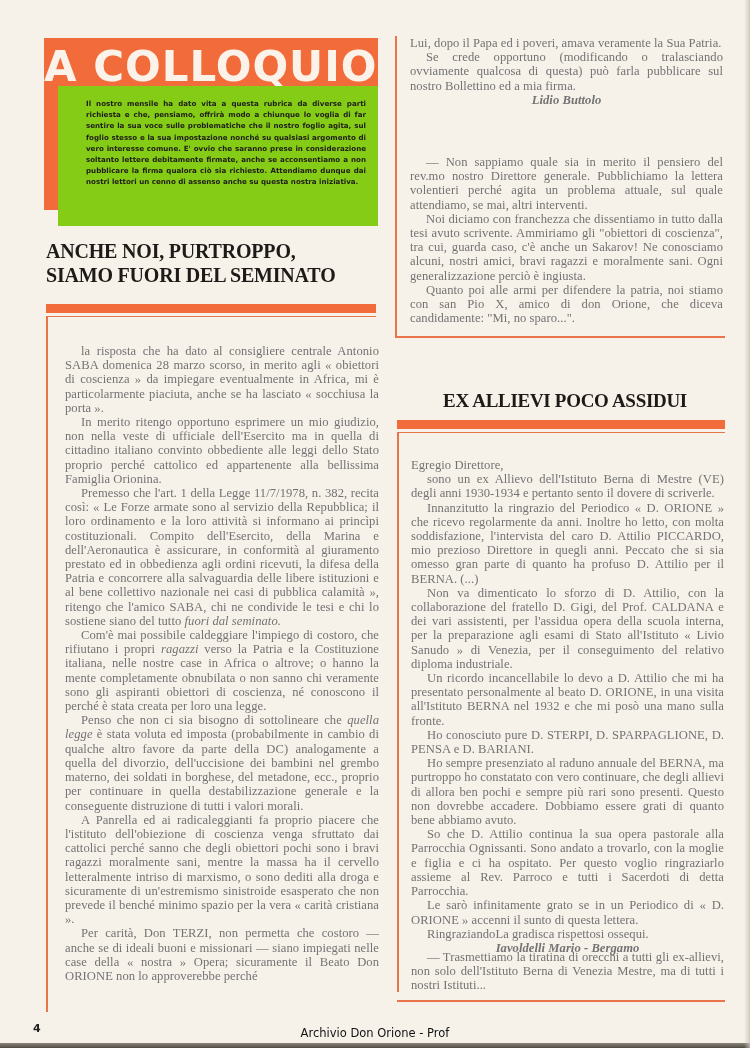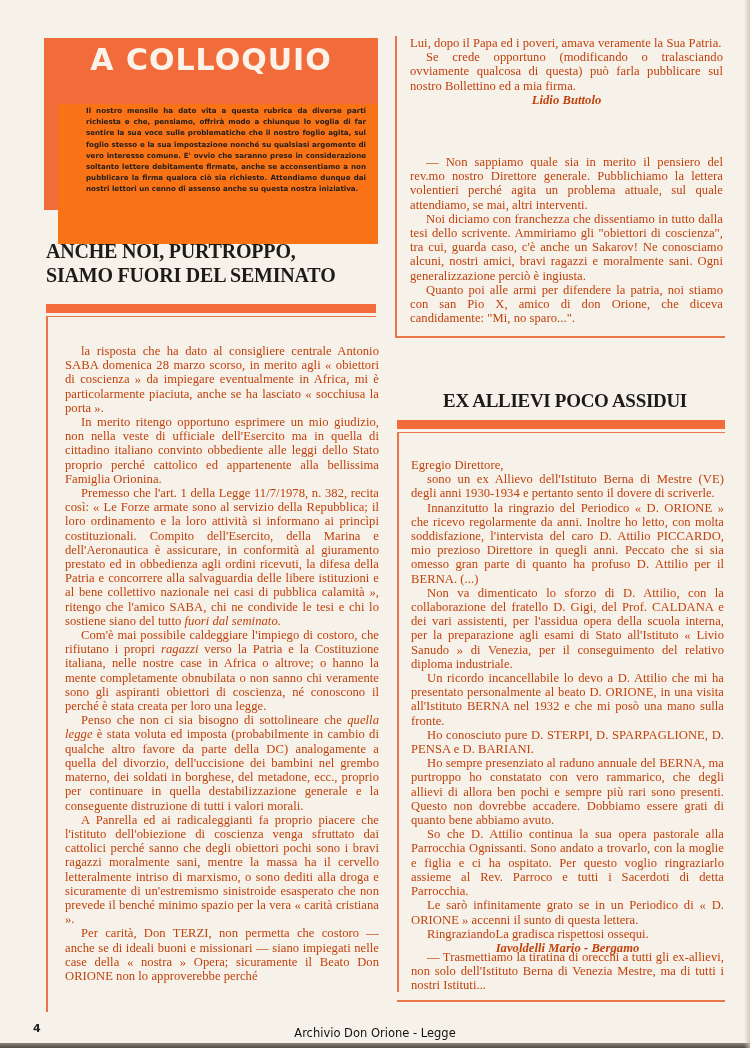--- a/index.html
+++ b/index.html
@@ -11,28 +11,28 @@
     position: relative;
   }
   .page { position: absolute; inset: 0; }
 
   
   .colloquio {
     position: absolute; left: 44px; top: 38px; width: 334px; height: 172px;
     background: #f26b3a;
   }
   .colloquio-title {
-    position: absolute; left: 0; top: 4px; width: 334px; text-align: center;
+    position: absolute; left: 0; top: 4px; width: 334px; 
     font-family: "DejaVu Sans", "Liberation Sans", sans-serif;
-    font-weight: bold; font-size: 30px; letter-spacing: 1px;
+    font-weight: bold; font-size: 42px; letter-spacing: 1px;
     color: #fbf3ea;
   }
   .colloquio-body {
-    position: absolute; left: 14px; top: 66px; width: 320px; height: 140px;
-    background: #f97316; box-sizing: border-box; padding: 1px 12px 0 28px;
+    position: absolute; left: 14px; top: 48px; width: 320px; height: 140px;
+    background: #84cc16; box-sizing: border-box; padding: 12px 12px 0 28px;
   }
   .colloquio-text {
     font-family: "DejaVu Sans", "Liberation Sans", sans-serif;
     font-weight: bold; font-size: 7.1px; line-height: 11.2px; text-align: justify;
     color: #1f1c19;
   }
 
   
   .left-heading {
     position: absolute; left: 46px; top: 239px; width: 330px;
@@ -40,21 +40,21 @@
     font-size: 20px; line-height: 24px; color: #1d1a17; letter-spacing: -0.2px;
   }
   .orange-bar { position: absolute; background: #f26b3a; height: 9px; }
   .box-left-border { position: absolute; width: 2px; background: #e8764a; }
   .box-top-line { position: absolute; height: 1px; background: #e8764a; }
   .box-bottom-line { position: absolute; height: 2px; background: #e8764a; }
 
   .col-text {
     position: absolute; font-family: "Liberation Serif", "DejaVu Serif", serif;
     font-size: 12.6px; line-height: 14.2px; text-align: justify;
-    color: #c2410c; letter-spacing: 0.05px;
+    color: #737373; letter-spacing: 0.05px;
   }
   .col-text p { margin: 0; text-indent: 16px; }
   .col-text p.noindent { text-indent: 0; }
   .col-text i { font-style: italic; }
   .sign { text-align: center; font-style: italic; font-weight: bold; text-indent: 0 !important; }
   .italic-block { }
 
   .right-heading {
     position: absolute; left: 395px; top: 390px; width: 340px;
     font-family: "Liberation Serif", "DejaVu Serif", serif; font-weight: bold;
@@ -114,45 +114,45 @@
   <div class="box-bottom-line" style="left:395px; top:336px; width:330px;"></div>
 
   <div class="col-text" style="left:410px; top:36px; width:313px;">
     <p class="noindent">Lui, dopo il Papa ed i poveri, amava veramente la Sua Patria.</p>
     <p>Se crede opportuno (modificando o tralasciando ovviamente qualcosa di questa) può farla pubblicare sul nostro Bollettino ed a mia firma.</p>
     <p class="sign">Lidio Buttolo</p>
   </div>
 
   <div class="col-text italic-block" style="left:410px; top:155px; width:313px;">
     <p>— Non sappiamo quale sia in merito il pensiero del rev.mo nostro Direttore generale. Pubblichiamo la lettera volentieri perché agita un problema attuale, sul quale attendiamo, se mai, altri interventi.</p>
-    <p>Noi diciamo con franchezza che dissentiamo in tutto dalla tesi dello scrivente. Ammiriamo gli "obiettori di coscienza", tra cui, guarda caso, c'è anche un Sakarov! Ne conosciamo alcuni, nostri amici, bravi ragazzi e moralmente sani. Ogni generalizzazione perciò è ingiusta.</p>
+    <p>Noi diciamo con franchezza che dissentiamo in tutto dalla tesi avuto scrivente. Ammiriamo gli "obiettori di coscienza", tra cui, guarda caso, c'è anche un Sakarov! Ne conosciamo alcuni, nostri amici, bravi ragazzi e moralmente sani. Ogni generalizzazione perciò è ingiusta.</p>
     <p>Quanto poi alle armi per difendere la patria, noi stiamo con san Pio X, amico di don Orione, che diceva candidamente: "Mi, no sparo...".</p>
   </div>
 
   <div class="right-heading">EX ALLIEVI POCO ASSIDUI</div>
   <div class="orange-bar" style="left:397px; top:420px; width:328px;"></div>
   <div class="box-top-line" style="left:397px; top:432px; width:328px;"></div>
   <div class="box-left-border" style="left:397px; top:432px; height:560px;"></div>
   <div class="box-bottom-line" style="left:397px; top:1000px; width:328px;"></div>
 
   <div class="col-text" style="left:411px; top:458px; width:313px;">
     <p class="noindent">Egregio Direttore,</p>
     <p>sono un ex Allievo dell'Istituto Berna di Mestre (VE) degli anni 1930-1934 e pertanto sento il dovere di scriverle.</p>
     <p>Innanzitutto la ringrazio del Periodico « D. ORIONE » che ricevo regolarmente da anni. Inoltre ho letto, con molta soddisfazione, l'intervista del caro D. Attilio PICCARDO, mio prezioso Direttore in quegli anni. Peccato che si sia omesso gran parte di quanto ha profuso D. Attilio per il BERNA. (...)</p>
     <p>Non va dimenticato lo sforzo di D. Attilio, con la collaborazione del fratello D. Gigi, del Prof. CALDANA e dei vari assistenti, per l'assidua opera della scuola interna, per la preparazione agli esami di Stato all'Istituto « Livio Sanudo » di Venezia, per il conseguimento del relativo diploma industriale.</p>
     <p>Un ricordo incancellabile lo devo a D. Attilio che mi ha presentato personalmente al beato D. ORIONE, in una visita all'Istituto BERNA nel 1932 e che mi posò una mano sulla fronte.</p>
     <p>Ho conosciuto pure D. STERPI, D. SPARPAGLIONE, D. PENSA e D. BARIANI.</p>
-    <p>Ho sempre presenziato al raduno annuale del BERNA, ma purtroppo ho constatato con vero rammarico, che degli allievi di allora ben pochi e sempre più rari sono presenti. Questo non dovrebbe accadere. Dobbiamo essere grati di quanto bene abbiamo avuto.</p>
+    <p>Ho sempre presenziato al raduno annuale del BERNA, ma purtroppo ho constatato con vero continuare, che degli allievi di allora ben pochi e sempre più rari sono presenti. Questo non dovrebbe accadere. Dobbiamo essere grati di quanto bene abbiamo avuto.</p>
     <p>So che D. Attilio continua la sua opera pastorale alla Parrocchia Ognissanti. Sono andato a trovarlo, con la moglie e figlia e ci ha ospitato. Per questo voglio ringraziarlo assieme al Rev. Parroco e tutti i Sacerdoti di detta Parrocchia.</p>
     <p>Le sarò infinitamente grato se in un Periodico di « D. ORIONE » accenni il sunto di questa lettera.</p>
     <p>RingraziandoLa gradisca rispettosi ossequi.</p>
     <p class="sign">Iavoldelli Mario - Bergamo</p>
   </div>
 
   <div class="col-text italic-block" style="left:411px; top:950px; width:313px;">
     <p>— Trasmettiamo la tiratina di orecchi a tutti gli ex-allievi, non solo dell'Istituto Berna di Venezia Mestre, ma di tutti i nostri Istituti...</p>
   </div>
 
   <div class="page-number">4</div>
-  <div class="archive-footer">Archivio Don Orione - Legge</div>
+  <div class="archive-footer">Archivio Don Orione - Prof</div>
   <div class="bottom-shadow"></div>
   <div class="right-edge-shadow"></div>
 </div>
 
 </body></html>

